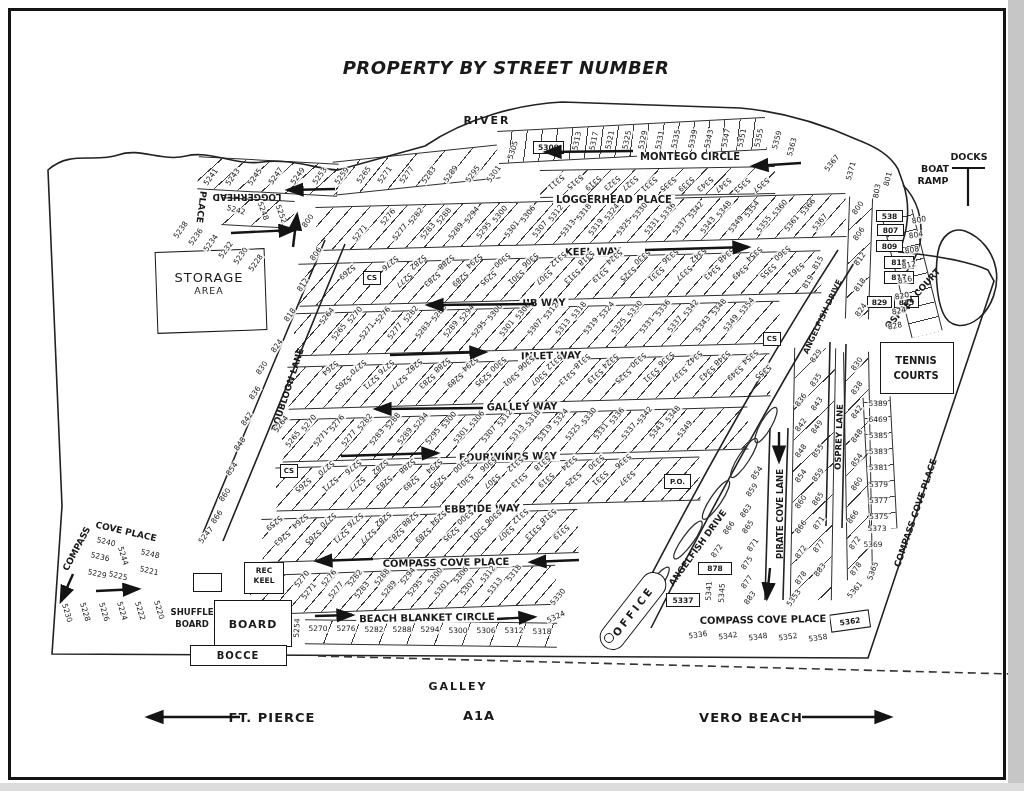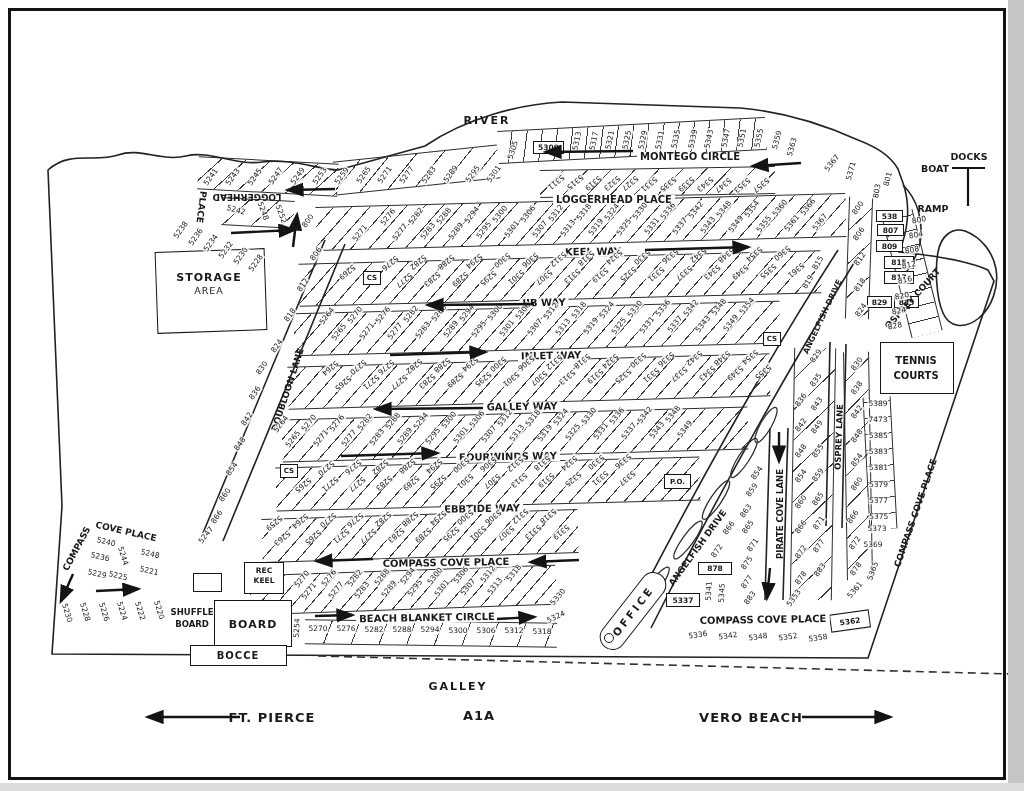--- a/index.html
+++ b/index.html
@@ -43,20 +43,21 @@
     <path d="M318,656 L1012,674" fill="none" stroke="#333" stroke-width="1.6" stroke-dasharray="8 5"></path>
     <g fill="none" stroke="#2e2e2e" stroke-width="1.3">
       <ellipse cx="655" cy="586" rx="23" ry="5.5" transform="rotate(-54 655 586)"></ellipse>
       <ellipse cx="688" cy="540" rx="23" ry="5.5" transform="rotate(-54 688 540)"></ellipse>
       <ellipse cx="716" cy="500" rx="23" ry="5.5" transform="rotate(-56 716 500)"></ellipse>
       <ellipse cx="744" cy="458" rx="23" ry="5.5" transform="rotate(-57 744 458)"></ellipse>
       <ellipse cx="766" cy="425" rx="20" ry="5.5" transform="rotate(-60 766 425)"></ellipse>
     </g>
   </svg>
 
+  <div id="title" style="left:506px;top:67px;transform:translate(-50%,-50%);font-size:18px;letter-spacing:0.5px;">PROPERTY BY STREET NUMBER</div>
 
   <svg class="arrows" width="1024" height="791">
     <defs>
       <marker id="ah" markerWidth="9" markerHeight="8" refX="6.5" refY="3" orient="auto">
         <path d="M0,0 L8,3 L0,6 Z" fill="#141414"></path>
       </marker>
     </defs>
     <g id="arrow-g" stroke="#141414" stroke-width="2.4" fill="none">
         <line x1="335" y1="189" x2="288" y2="190" marker-end="url(#ah)"></line>
         <line x1="231" y1="233" x2="294" y2="230" marker-end="url(#ah)"></line>
@@ -124,23 +125,23 @@
     <div class="t" style="left: 780px; top: 514px; font-size: 8.5px; font-weight: 700; transform: translate(-50%, -50%) rotate(-90deg);">PIRATE COVE LANE</div>
     <div class="t" style="left: 839px; top: 437px; font-size: 8.5px; font-weight: 700; transform: translate(-50%, -50%) rotate(-88deg);">OSPREY LANE</div>
     <div class="t" style="left: 913px; top: 299px; font-size: 9px; font-weight: 700; transform: translate(-50%, -50%) rotate(-48deg);">OSPREY COURT</div>
     <div class="t" style="left: 916px; top: 513px; font-size: 9px; font-weight: 700; transform: translate(-50%, -50%) rotate(-71deg);">COMPASS COVE PLACE</div>
     <div class="t street" style="left: 763px; top: 620px; font-size: 10px; font-weight: 700; transform: translate(-50%, -50%) rotate(-1deg);">COMPASS COVE PLACE</div>
     <div class="t" style="left: 458px; top: 686px; font-size: 11px; font-weight: 700; letter-spacing: 2px; transform: translate(-50%, -50%) rotate(0deg);">GALLEY</div>
     <div class="t" style="left: 479px; top: 715px; font-size: 13px; font-weight: 700; letter-spacing: 1px; transform: translate(-50%, -50%) rotate(0deg);">A1A</div>
     <div class="t" style="left: 272px; top: 717px; font-size: 13px; font-weight: 700; letter-spacing: 1px; transform: translate(-50%, -50%) rotate(0deg);">FT. PIERCE</div>
     <div class="t" style="left: 751px; top: 717px; font-size: 13px; font-weight: 700; letter-spacing: 1px; transform: translate(-50%, -50%) rotate(0deg);">VERO BEACH</div>
     <div class="t" style="left: 935px; top: 169px; font-size: 9.5px; font-weight: 700; transform: translate(-50%, -50%) rotate(0deg);">BOAT</div>
-    <div class="t" style="left: 933px; top: 181px; font-size: 9.5px; font-weight: 700; transform: translate(-50%, -50%) rotate(0deg); margin-top: 28px;">RAMP</div>
+    <div class="t" style="left: 933px; top: 181px; font-size: 9.5px; font-weight: 700; transform: translate(-50%, -50%) rotate(0deg);">RAMP</div>
     <div class="t" style="left: 969px; top: 157px; font-size: 9.5px; font-weight: 700; transform: translate(-50%, -50%) rotate(0deg);">DOCKS</div>
-    <div class="t" style="left: 209px; top: 277px; font-size: 11px; font-weight: 700; letter-spacing: 1px; transform: translate(-50%, -50%) rotate(0deg);">STORAGE</div>
+    <div class="t" style="left: 209px; top: 277px; font-size: 13px; font-weight: 400; letter-spacing: 1px; transform: translate(-50%, -50%) rotate(0deg);">STORAGE</div>
     <div class="t" style="left: 209px; top: 291px; font-size: 9.5px; font-weight: 400; letter-spacing: 1px; transform: translate(-50%, -50%) rotate(0deg);">AREA</div>
     <div class="t" style="left: 192px; top: 612px; font-size: 8.5px; font-weight: 700; transform: translate(-50%, -50%) rotate(0deg);">SHUFFLE</div>
     <div class="t" style="left: 192px; top: 624px; font-size: 8.5px; font-weight: 700; transform: translate(-50%, -50%) rotate(0deg);">BOARD</div>
     <div class="t" style="left: 916px; top: 361px; font-size: 10px; font-weight: 700; transform: translate(-50%, -50%) rotate(0deg);">TENNIS</div>
     <div class="t" style="left: 916px; top: 376px; font-size: 10px; font-weight: 700; transform: translate(-50%, -50%) rotate(0deg);">COURTS</div>
     <div class="t" style="left: 253px; top: 624px; font-size: 11px; font-weight: 700; letter-spacing: 1px; transform: translate(-50%, -50%) rotate(0deg);">BOARD</div>
     <div class="t" style="left: 238px; top: 656px; font-size: 10px; font-weight: 700; letter-spacing: 1px; transform: translate(-50%, -50%) rotate(0deg);">BOCCE</div>
     <div class="t" style="left: 264px; top: 571px; font-size: 7.5px; font-weight: 700; transform: translate(-50%, -50%) rotate(0deg);">REC</div>
     <div class="t" style="left: 264px; top: 581px; font-size: 7.5px; font-weight: 700; transform: translate(-50%, -50%) rotate(0deg);">KEEL</div>
     <div class="t lot" style="left: 360px; top: 233px; font-size: 7.5px; font-weight: 400; transform: translate(-50%, -50%) rotate(-52deg);">5271</div>
@@ -491,21 +492,21 @@
     <div class="t lot" style="left: 857px; top: 364px; font-size: 7.5px; font-weight: 400; transform: translate(-50%, -50%) rotate(-55deg);">830</div>
     <div class="t lot" style="left: 857px; top: 388px; font-size: 7.5px; font-weight: 400; transform: translate(-50%, -50%) rotate(-55deg);">838</div>
     <div class="t lot" style="left: 857px; top: 412px; font-size: 7.5px; font-weight: 400; transform: translate(-50%, -50%) rotate(-55deg);">842</div>
     <div class="t lot" style="left: 857px; top: 436px; font-size: 7.5px; font-weight: 400; transform: translate(-50%, -50%) rotate(-55deg);">848</div>
     <div class="t lot" style="left: 857px; top: 460px; font-size: 7.5px; font-weight: 400; transform: translate(-50%, -50%) rotate(-55deg);">854</div>
     <div class="t lot" style="left: 857px; top: 484px; font-size: 7.5px; font-weight: 400; transform: translate(-50%, -50%) rotate(-55deg);">860</div>
     <div class="t lot" style="left: 853px; top: 517px; font-size: 7.5px; font-weight: 400; transform: translate(-50%, -50%) rotate(-55deg);">866</div>
     <div class="t lot" style="left: 854.5px; top: 543px; font-size: 7.5px; font-weight: 400; transform: translate(-50%, -50%) rotate(-55deg);">872</div>
     <div class="t lot" style="left: 856px; top: 569px; font-size: 7.5px; font-weight: 400; transform: translate(-50%, -50%) rotate(-55deg);">878</div>
     <div class="t lot" style="left: 878px; top: 404px; font-size: 7.5px; font-weight: 400; transform: translate(-50%, -50%) rotate(0deg);">5389</div>
-    <div class="t lot" style="left: 878.1px; top: 420.1px; font-size: 7.5px; font-weight: 400; transform: translate(-50%, -50%) rotate(0deg);">7473</div>
+    <div class="t lot" style="left: 878.1px; top: 420.1px; font-size: 7.5px; font-weight: 400; transform: translate(-50%, -50%) rotate(0deg);">6469</div>
     <div class="t lot" style="left: 878.2px; top: 436.2px; font-size: 7.5px; font-weight: 400; transform: translate(-50%, -50%) rotate(0deg);">5385</div>
     <div class="t lot" style="left: 878.3px; top: 452.3px; font-size: 7.5px; font-weight: 400; transform: translate(-50%, -50%) rotate(0deg);">5383</div>
     <div class="t lot" style="left: 878.4px; top: 468.4px; font-size: 7.5px; font-weight: 400; transform: translate(-50%, -50%) rotate(0deg);">5381</div>
     <div class="t lot" style="left: 878.5px; top: 484.5px; font-size: 7.5px; font-weight: 400; transform: translate(-50%, -50%) rotate(0deg);">5379</div>
     <div class="t lot" style="left: 878.6px; top: 500.6px; font-size: 7.5px; font-weight: 400; transform: translate(-50%, -50%) rotate(0deg);">5377</div>
     <div class="t lot" style="left: 878.7px; top: 516.7px; font-size: 7.5px; font-weight: 400; transform: translate(-50%, -50%) rotate(0deg);">5375</div>
     <div class="t lot" style="left: 816px; top: 356px; font-size: 7.5px; font-weight: 400; transform: translate(-50%, -50%) rotate(-55deg);">829</div>
     <div class="t lot" style="left: 816.4px; top: 379.8px; font-size: 7.5px; font-weight: 400; transform: translate(-50%, -50%) rotate(-55deg);">835</div>
     <div class="t lot" style="left: 816.8px; top: 403.6px; font-size: 7.5px; font-weight: 400; transform: translate(-50%, -50%) rotate(-55deg);">843</div>
     <div class="t lot" style="left: 817.2px; top: 427.4px; font-size: 7.5px; font-weight: 400; transform: translate(-50%, -50%) rotate(-55deg);">849</div>

